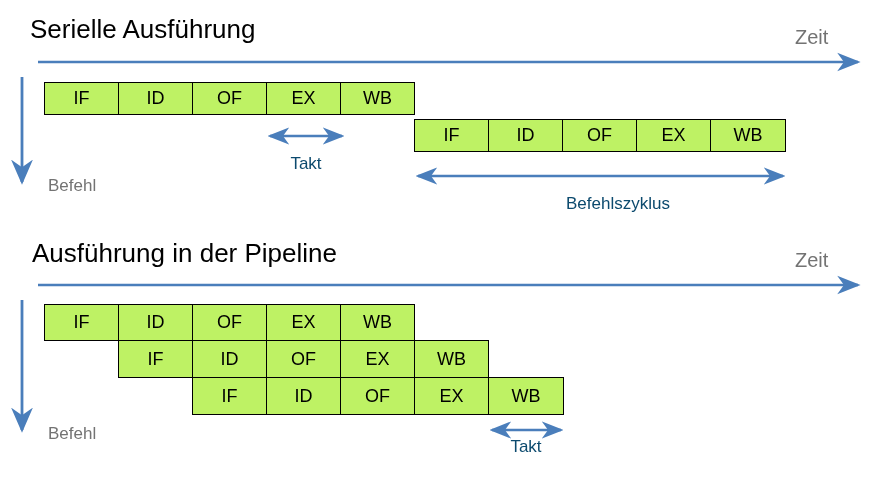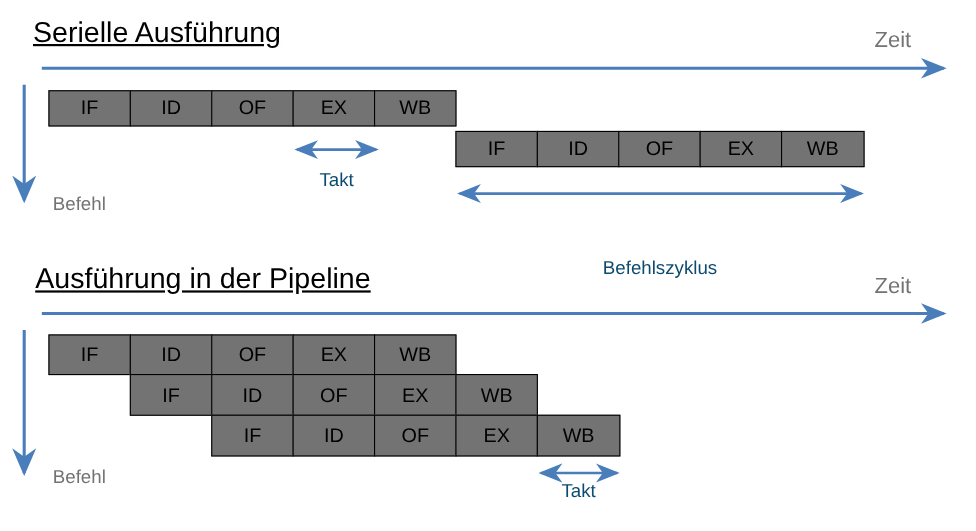--- a/index.html
+++ b/index.html
@@ -14,21 +14,20 @@
     background: #ffffff;
     font-family: "Liberation Sans", sans-serif;
     overflow: hidden;
   }
   .heading {
     position: absolute;
     font-size: 26px;
     color: #000000;
     white-space: nowrap;
     letter-spacing: 0px;
-    text-decoration: underline;
   }
   .zeit-label {
     position: absolute;
     font-size: 20px;
     color: #737373;
     white-space: nowrap;
   }
   .befehl-label {
     position: absolute;
     font-size: 17px;
@@ -38,21 +37,21 @@
   .caption {
     position: absolute;
     font-size: 17px;
     color: #0c4a6e;
     white-space: nowrap;
     text-align: center;
   }
   .stage-box {
     position: absolute;
     box-sizing: border-box;
-    background: #737373;
+    background: #bef264;
     border: 1.4px solid #000000;
     display: flex;
     align-items: center;
     justify-content: center;
     font-size: 18px;
     color: #000000;
   }
   .svg-layer {
     position: absolute;
     left: 0;
@@ -108,21 +107,21 @@
   <div class="stage-box" style="left:340px; top:82px;  width:75px; height:33px;">WB</div>
 
   <div class="stage-box" style="left:414px; top:119px; width:75px; height:33px;">IF</div>
   <div class="stage-box" style="left:488px; top:119px; width:75px; height:33px;">ID</div>
   <div class="stage-box" style="left:562px; top:119px; width:75px; height:33px;">OF</div>
   <div class="stage-box" style="left:636px; top:119px; width:75px; height:33px;">EX</div>
   <div class="stage-box" style="left:710px; top:119px; width:76px; height:33px;">WB</div>
 
   <div class="caption" style="left:236px; top:154px; width:140px;">Takt</div>
 
-  <div class="caption" style="left:450px; top:194px; width:300px;margin-top:40px;">Befehlszyklus</div>
+  <div class="caption" style="left:468px; top:194px; width:300px;">Befehlszyklus</div>
 
   <div class="heading" style="left:32px; top:238px;">Ausführung in der Pipeline</div>
 
   <div class="zeit-label" style="left:795px; top:249px;">Zeit</div>
 
   <div class="befehl-label" style="left:48px; top:424px;">Befehl</div>
 
   <div class="stage-box" style="left:44px;  top:304px; width:75px; height:37px;">IF</div>
   <div class="stage-box" style="left:118px; top:304px; width:75px; height:37px;">ID</div>
   <div class="stage-box" style="left:192px; top:304px; width:75px; height:37px;">OF</div>

